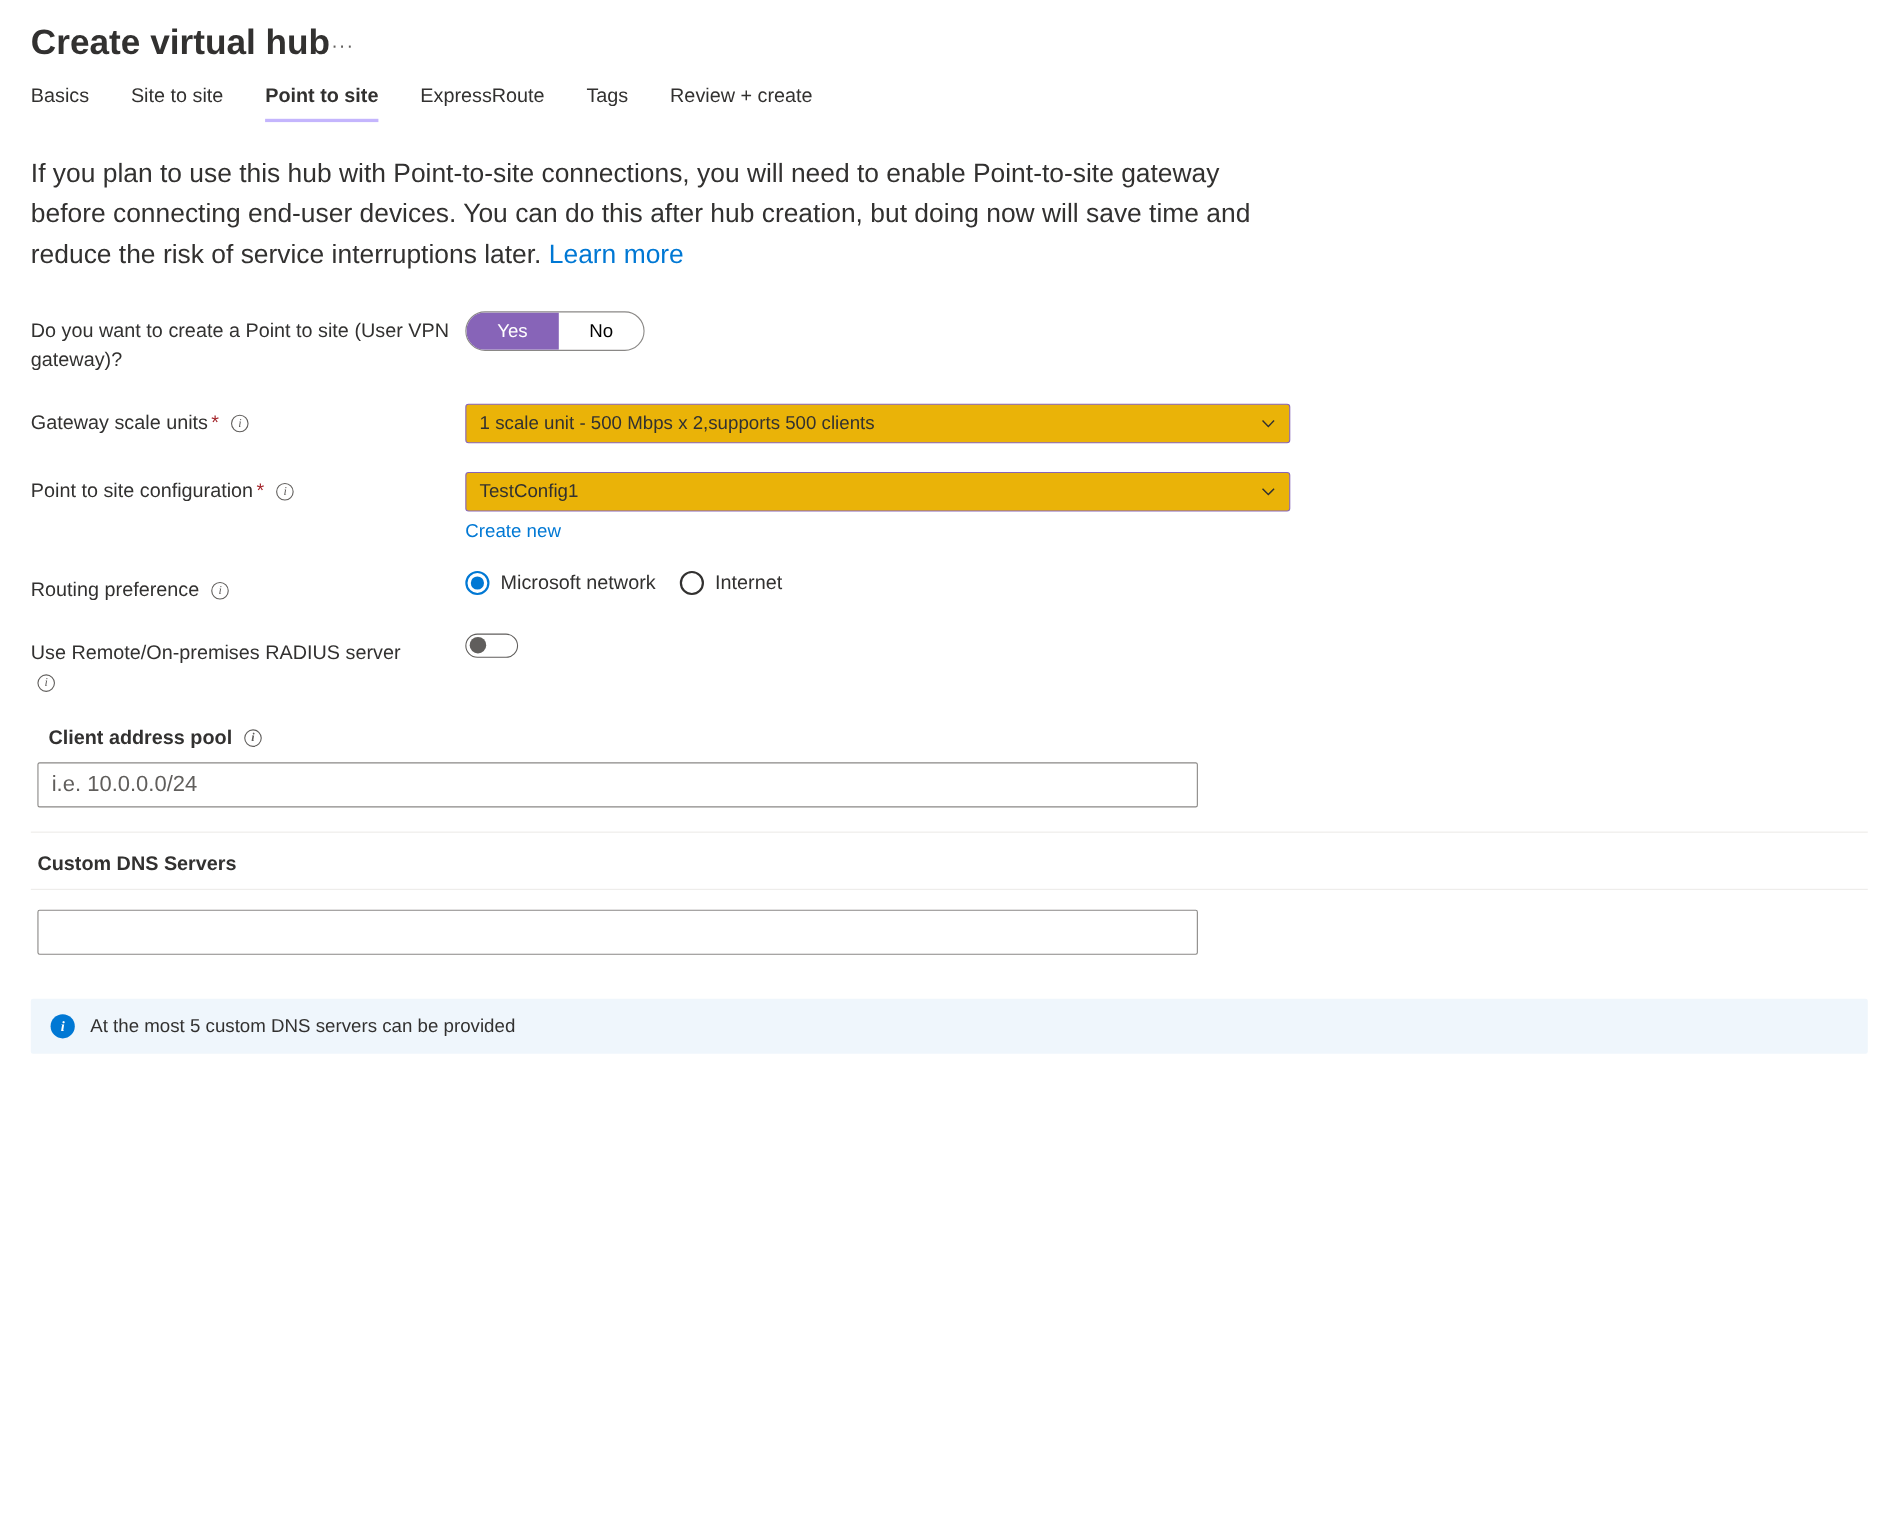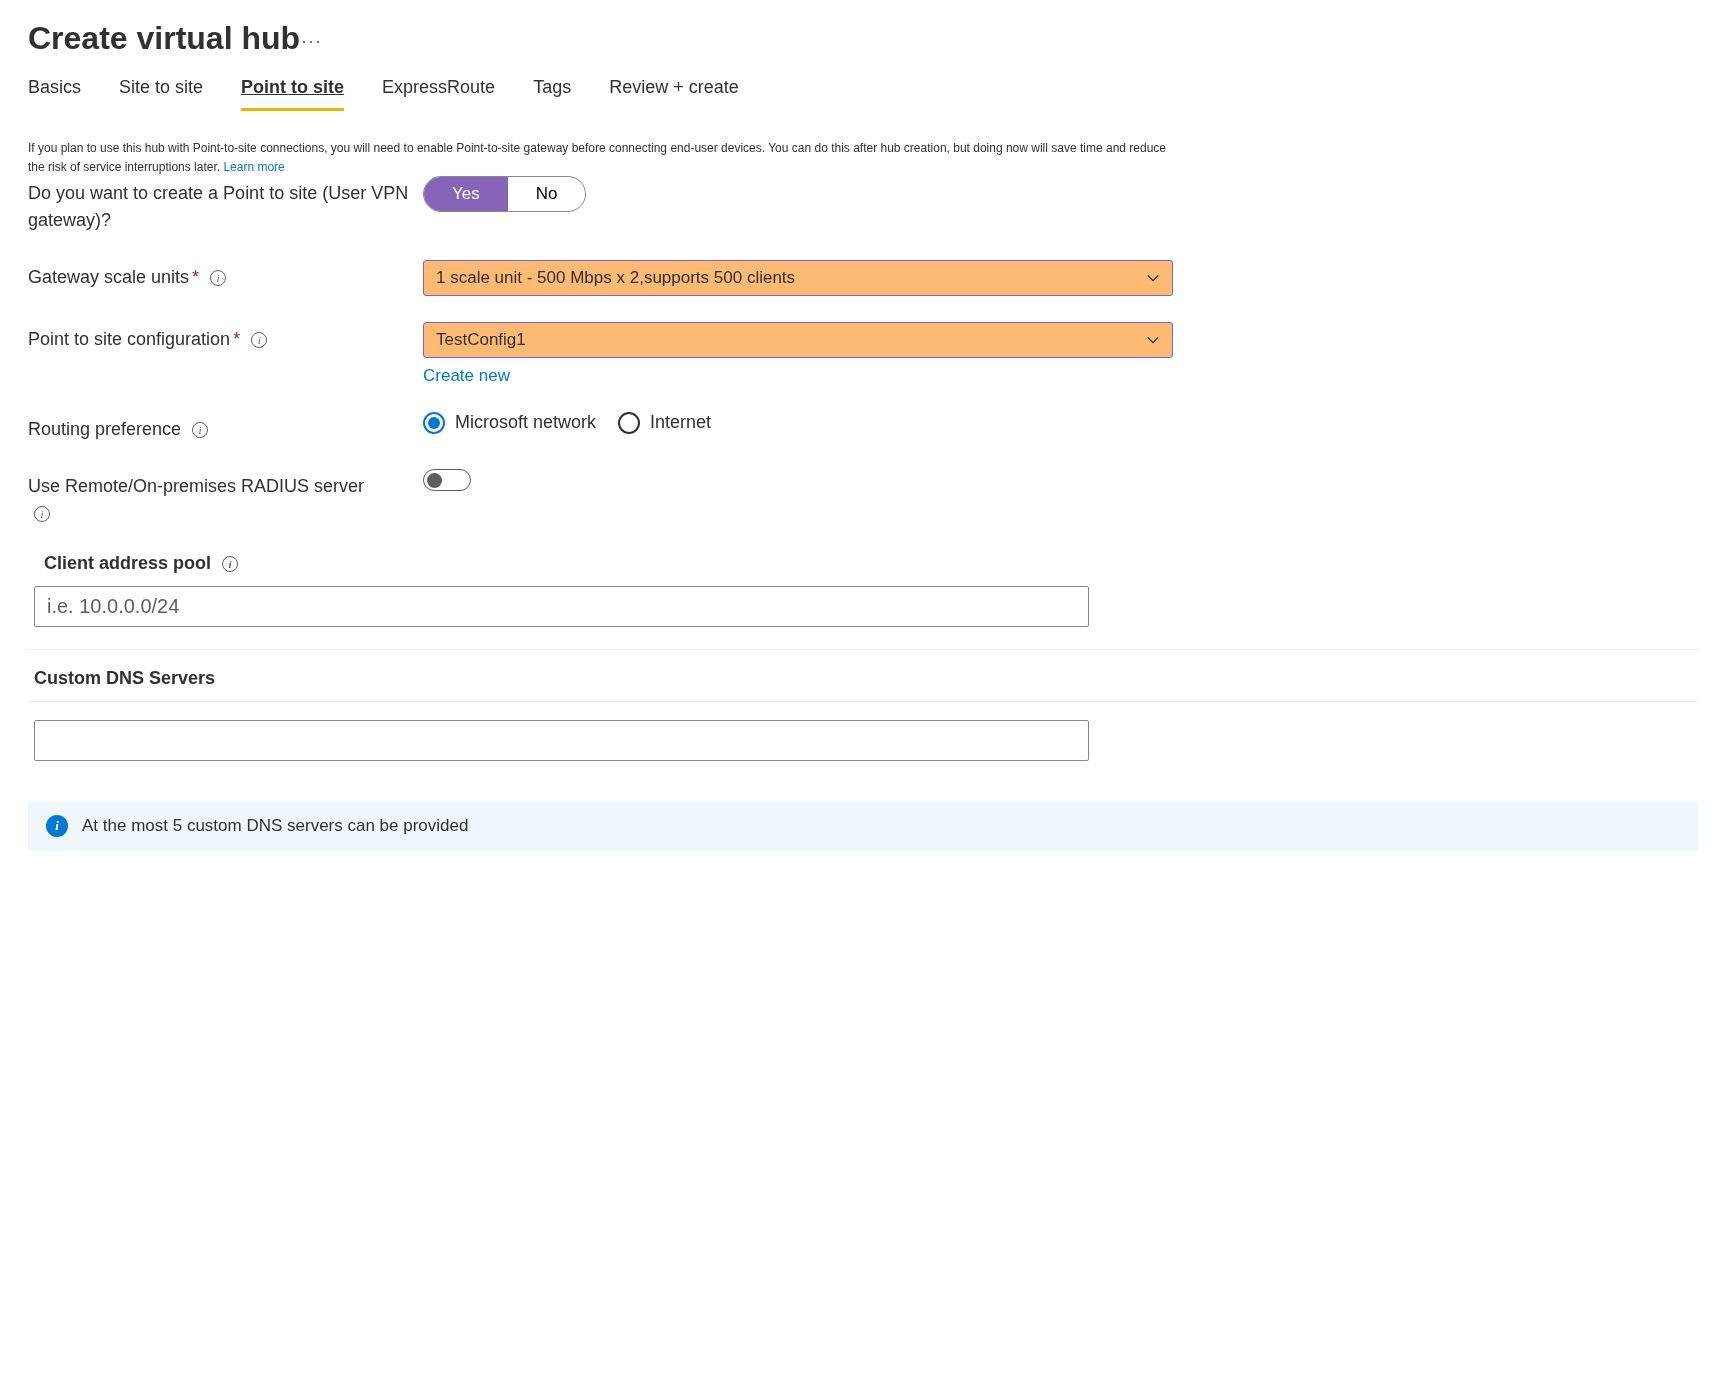--- a/index.html
+++ b/index.html
@@ -40,27 +40,27 @@
     }
     .tab {
       padding: 0 0 10px 0;
       font-size: 18px;
       color: #323130;
       cursor: pointer;
       border-bottom: 3px solid transparent;
     }
     .tab.active {
       font-weight: 600;
-      border-bottom: 3px solid #eab308;
-      text-decoration: underline;
+      border-bottom: 3px solid #c4b5fd;
     }
     .description {
-      font-size: 12px;
+      font-size: 24px;
       line-height: 1.55;
       color: #323130;
+      margin-bottom: 32px;
       max-width: 1140px;
     }
     .link {
       color: #0078d4;
       text-decoration: none;
       cursor: pointer;
     }
     .form-row {
       display: flex;
       align-items: flex-start;
@@ -122,21 +122,21 @@
     .dropdown {
       display: flex;
       align-items: center;
       justify-content: space-between;
       border: 1px solid #8764b8;
       border-radius: 3px;
       padding: 7px 12px;
       font-size: 17px;
       color: #323130;
       cursor: pointer;
-      background: #fdba74;
+      background: #eab308;
       width: 100%;
     }
     .chevron-down {
       width: 14px;
       height: 14px;
     }
     .create-new-link {
       display: inline-block;
       margin-top: 8px;
       color: #0078d4;

